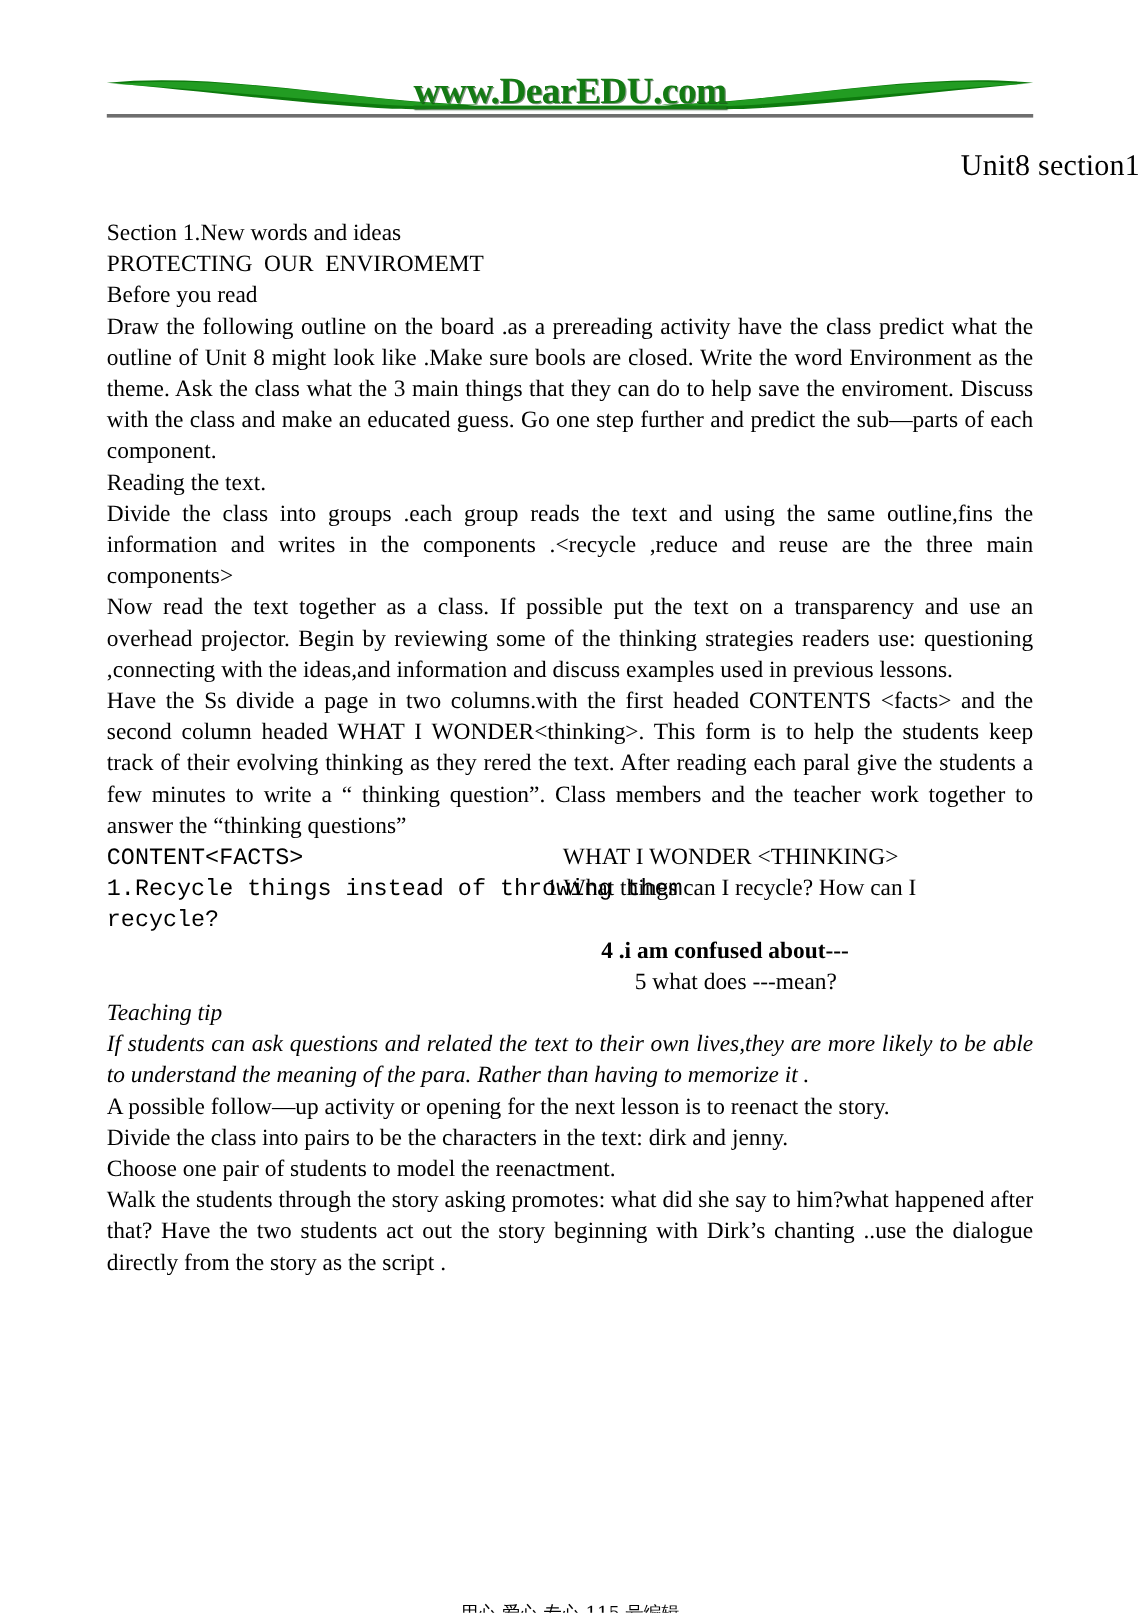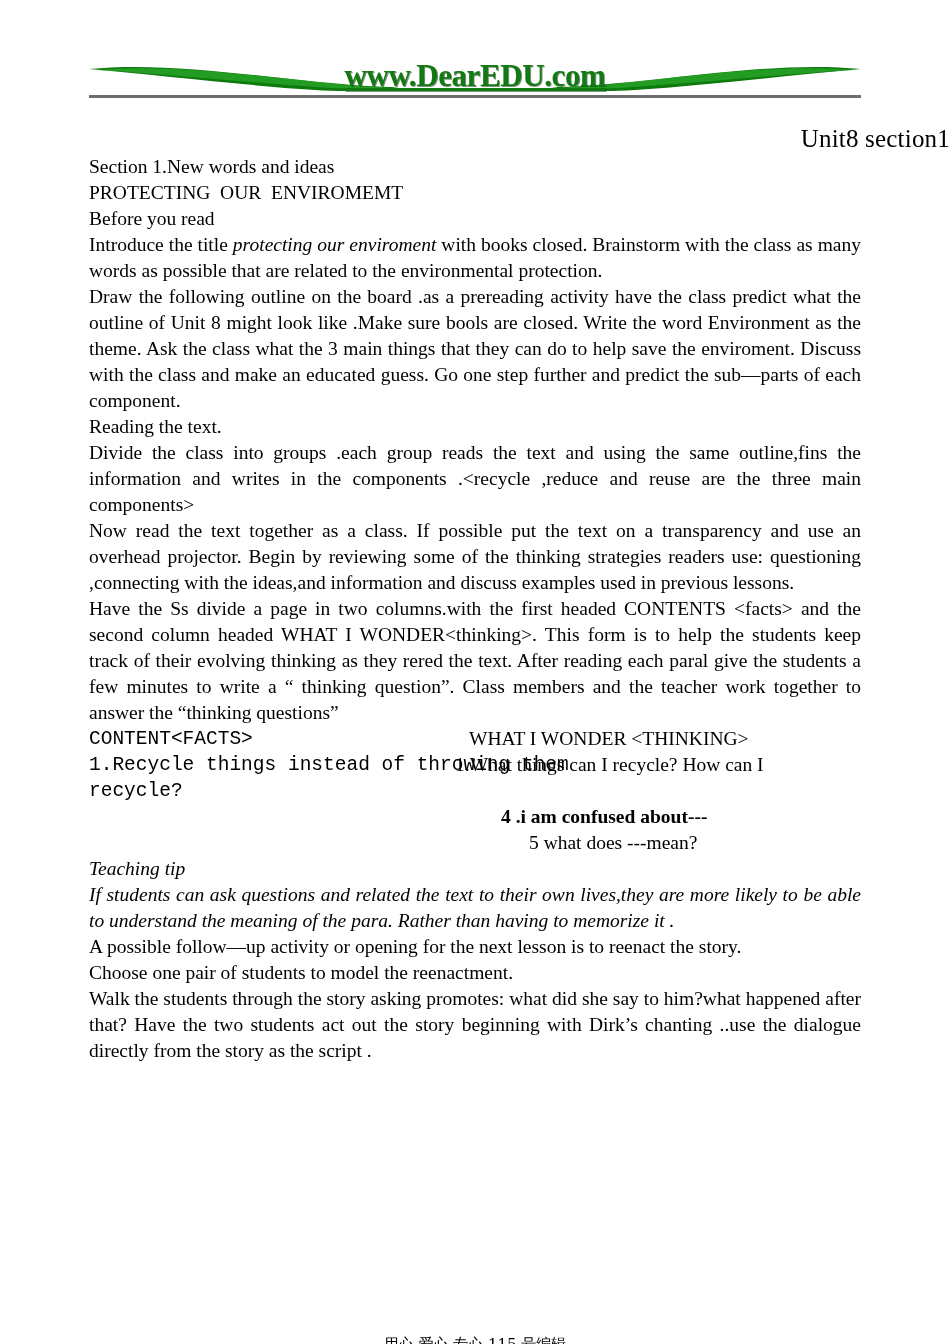--- a/index.html
+++ b/index.html
@@ -69,21 +69,21 @@
   .doc-title {
     text-align: right;
     font-size: 25px;
     margin: 20px 0 0 0;
     line-height: 30px;
     letter-spacing: 0.2px;
   }
 
   
   .body-area {
-    margin: 0 auto 0 auto;
+    margin: 28px auto 0 auto;
     width: 772px;
     font-size: 19.5px;
     line-height: 26px;
   }
   .body-area p {
     margin: 0;
   }
   .line {
     white-space: pre-wrap;
   }
@@ -150,21 +150,20 @@
   </div>
 
   <div class="doc-title">Unit8 section1</div>
 
   <div class="body-area">
 
     <p class="line">Section 1.New words and ideas</p>
     <p class="line">PROTECTING  OUR  ENVIROMEMT</p>
     <p class="line">Before you read</p>
 
-    <p class="just"><span>Introduce the title </span><span class="italic">protecting our enviroment</span><span> with books closed. Brainstorm with the class as many words as possible that are related to the environmental protection.</span></p>
 
     <p class="just">Draw the following outline on the board .as a prereading activity have the class predict what the outline of Unit 8 might look like .Make sure bools are closed. Write the word Environment as the theme. Ask the class what the 3 main things that they can do to help save the enviroment. Discuss with the class and make an educated guess. Go one step further and predict the sub—parts of each component.</p>
 
     <p class="line">Reading the text.</p>
 
     <p class="just">Divide the class into groups .each group reads the text and using the same outline,fins the information and writes in the components .&lt;recycle ,reduce and reuse are the three main components&gt;</p>
 
     <p class="just">Now read the text together as a class. If possible put the text on a transparency and use an overhead projector. Begin by reviewing some of the thinking strategies readers use: questioning ,connecting with the ideas,and information and discuss examples used in previous lessons.</p>
 
     <p class="just">Have the Ss divide a page in two columns.with the first headed CONTENTS &lt;facts&gt; and the second column headed WHAT I WONDER&lt;thinking&gt;. This form is to help the students keep track of their evolving thinking as they rered the text. After reading each paral give the students a few minutes to write a “ thinking question”. Class members and the teacher work together to answer the “thinking questions”</p>
@@ -194,20 +193,21 @@
       <div class="row">
         <span class="colB" style="left: 440px;">5 what does ---mean?</span>
       </div>
 
     </div>
 
     <p class="line italic">Teaching tip</p>
     <p class="just italic">If students can ask questions and related the text to their own lives,they are more likely to be able to understand the meaning of the para. Rather than having to memorize it .</p>
 
     <p class="line">A possible follow—up activity or opening for the next lesson is to reenact the story.</p>
+    <p class="line">Divide the class into pairs to be the characters in the text: dirk and jenny.</p>
     <p class="line">Choose one pair of students to model the reenactment.</p>
 
     <p class="just">Walk the students through the story asking promotes: what did she say to him?what happened after that?  Have the two students act out the story beginning with Dirk’s chanting ..use the dialogue directly from the story as the script .</p>
 
   </div>
 
   <div class="footer">用心 爱心 专心  115 号编辑</div>
 
 </div>
 

